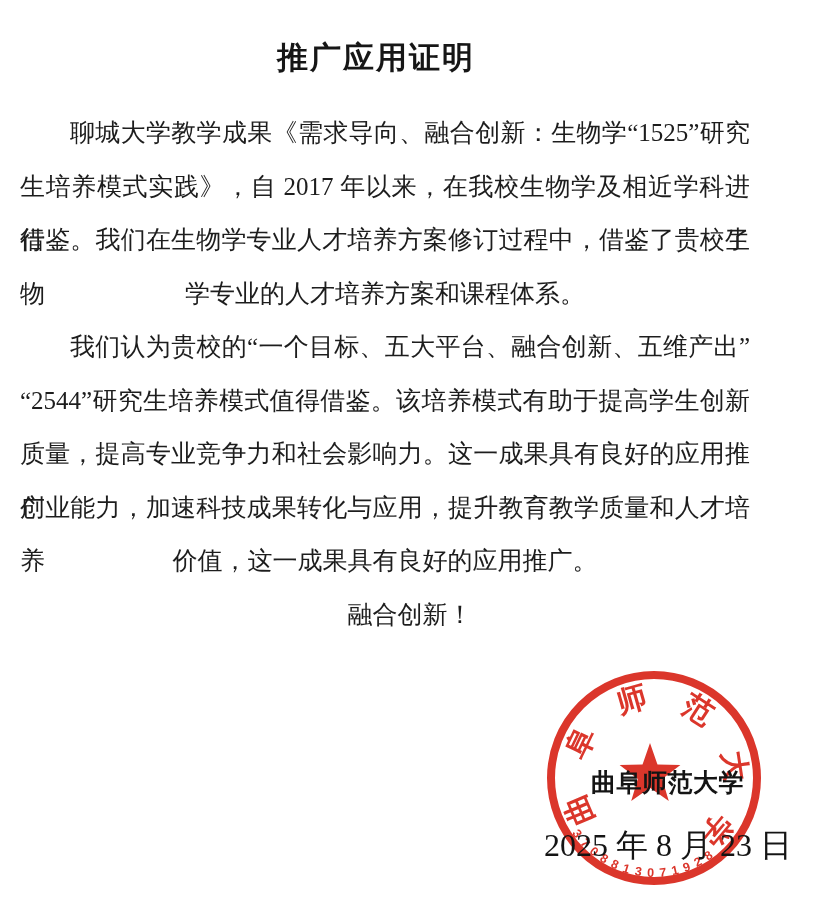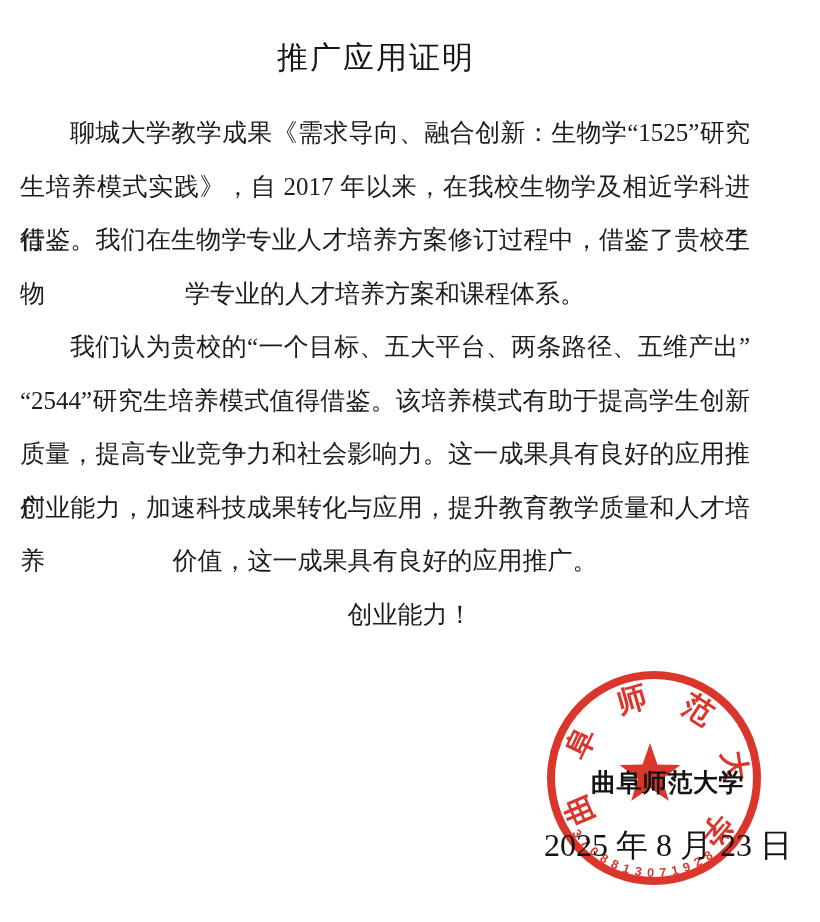--- a/index.html
+++ b/index.html
@@ -10,21 +10,21 @@
     height: 922px;
     background: #ffffff;
     overflow: hidden;
     font-family: "Liberation Serif", serif;
     color: #1c1c1c;
     padding-top: 42px;
   }
   .title {
     text-align: center;
     font-family: "Liberation Sans", sans-serif;
-    font-weight: 400;
+    font-weight: 700;
     font-size: 31px;
     line-height: 31px;
     letter-spacing: 2px;
     color: #161616;
   }
   .title .title-inner { display: inline-block; transform: translateX(-34px); }
   .doc-body {
     margin: 33px 70px 0 20px;
     font-size: 25px;
     color: #1d1d1d;
@@ -81,26 +81,26 @@
 
 <div class="page">
 
   <h1 class="title"><span class="title-inner">推广应用证明</span></h1>
 
   <div class="doc-body">
     <div class="line indent fill">聊城大学教学成果《需求导向、融合创新：生物学“1525”研究</div>
     <div class="line fill">生培养模式实践》，自 2017 年以来，在我校生物学及相近学科进行了</div>
     <div class="line fill">借鉴。我们在生物学专业人才培养方案修订过程中，借鉴了贵校生物</div>
     <div class="line">学专业的人才培养方案和课程体系。</div>
-    <div class="line indent fill">我们认为贵校的“一个目标、五大平台、两条路径、五维产出”</div>
+    <div class="line indent fill">我们认为贵校的“一个目标、五大平台、融合创新、五维产出”</div>
     <div class="line fill">“2544”研究生培养模式值得借鉴。该培养模式有助于提高学生创新</div>
     <div class="line fill">质量，提高专业竞争力和社会影响力。这一成果具有良好的应用推广</div>
     <div class="line fill">创业能力，加速科技成果转化与应用，提升教育教学质量和人才培养</div>
     <div class="line">价值，这一成果具有良好的应用推广。</div>
-    <div class="line indent">创业能力！</div>
+    <div class="line indent">融合创新！</div>
   </div>
 
   <svg class="seal" viewBox="0 0 240 240" xmlns="http://www.w3.org/2000/svg" style="color: rgb(216, 37, 26);">
     <circle cx="120" cy="120" r="103" fill="none" stroke="currentColor" stroke-width="8"></circle>
     <path fill="currentColor" d="M116,85 L123.5,106.6 L146.4,107.1 L128.2,121.0 L134.8,142.9 L116,129.8 L97.2,142.9 L103.8,121.0 L85.6,107.1 L108.5,106.6 Z"></path>
     <g class="arc-text-group">
         <text x="44.518602016899905" y="152.0399525361205" font-size="30" text-anchor="middle" dominant-baseline="central" transform="rotate(247 44.518602016899905 152.0399525361205)" class="arc-char">曲</text>
         <text x="46.04973283478067" y="84.56896859823745" font-size="30" text-anchor="middle" dominant-baseline="central" transform="rotate(295.6 46.04973283478067 84.56896859823745)" class="arc-char">阜</text>
         <text x="97.67301974267292" y="41.0981245305986" font-size="30" text-anchor="middle" dominant-baseline="central" transform="rotate(344.2 97.67301974267292 41.0981245305986)" class="arc-char">师</text>
         <text x="164.42007324318473" y="51.073538513353924" font-size="30" text-anchor="middle" dominant-baseline="central" transform="rotate(392.8 164.42007324318473 51.073538513353924)" class="arc-char">范</text>

